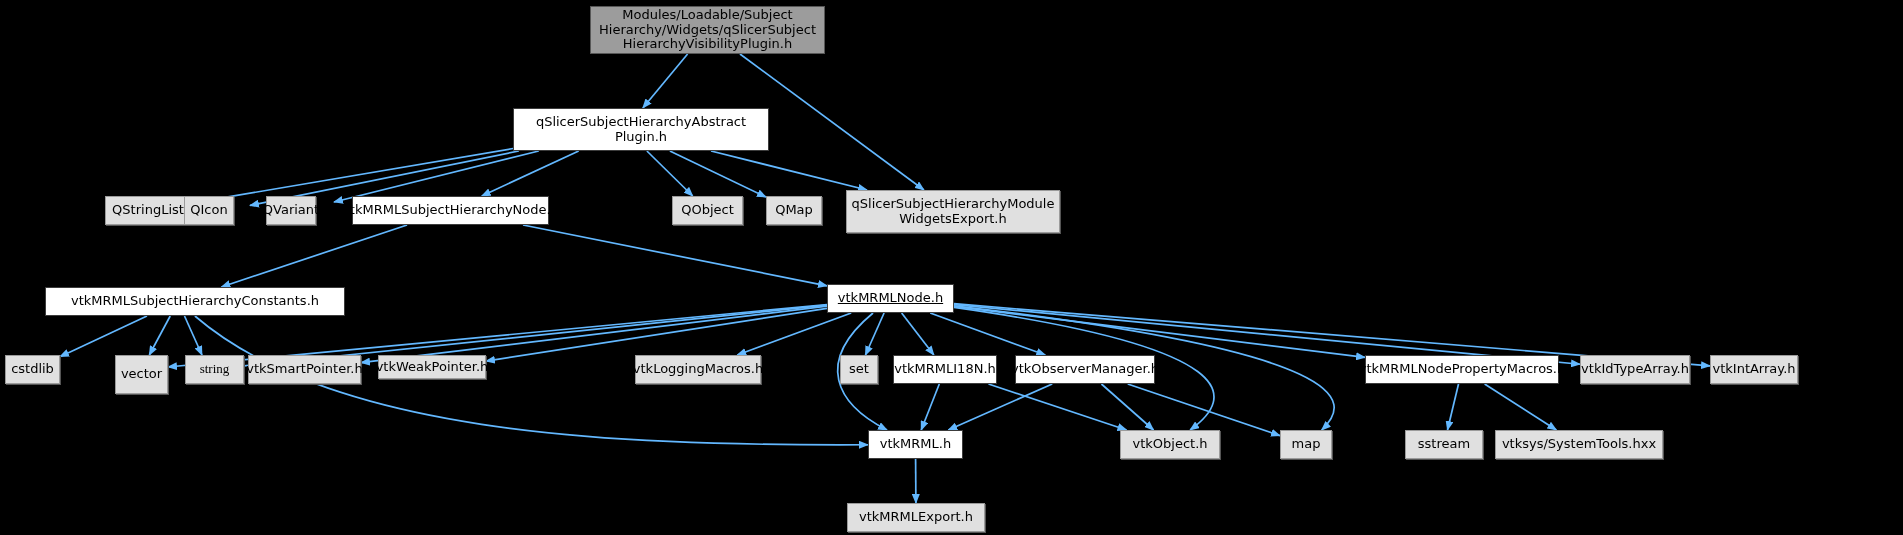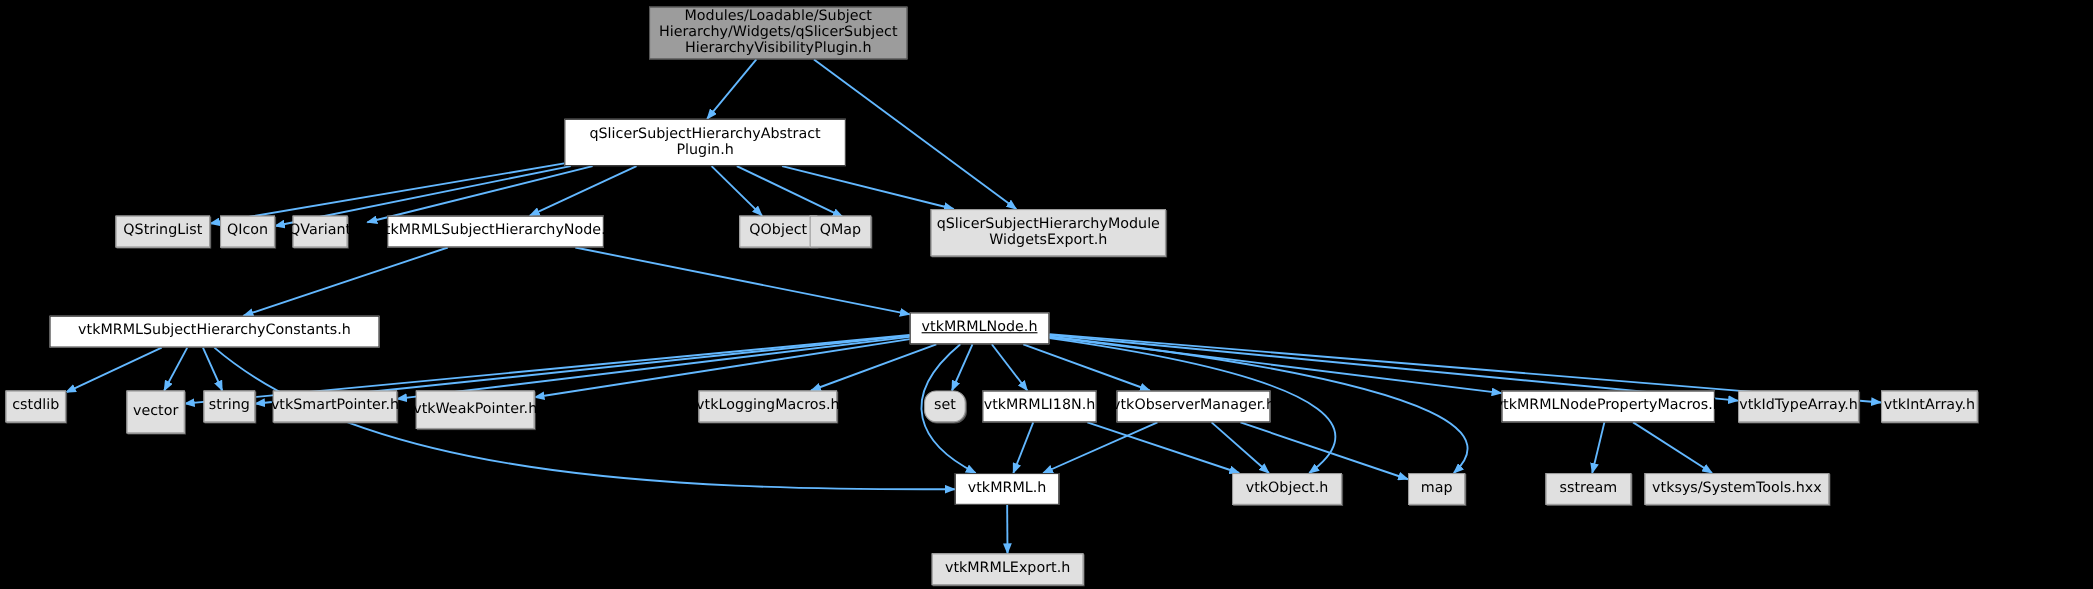--- a/index.html
+++ b/index.html
@@ -64,36 +64,36 @@
         <path d="M915.5993150684932,459 L915.9006849315068,503" fill="none" stroke="#63b8ff" stroke-width="1.7" marker-end="url(#arrow)"></path>
       </g>
   </svg>
   <div id="nodes">
       <div class="node main" style="left: 590px; top: 6px; width: 235px; height: 48px;">Modules/Loadable/Subject
 Hierarchy/Widgets/qSlicerSubject
 HierarchyVisibilityPlugin.h</div>
       <div class="node linked" style="left: 513px; top: 108px; width: 256px; height: 43px;">qSlicerSubjectHierarchyAbstract
 Plugin.h</div>
       <div class="node external" style="left: 105px; top: 196px; width: 86px; height: 29px;">QStringList</div>
-      <div class="node external" style="left: 200px; top: 196px; width: 50px; height: 29px;">QIcon</div>
+      <div class="node external" style="left: 184px; top: 196px; width: 50px; height: 29px;">QIcon</div>
       <div class="node external" style="left: 266px; top: 196px; width: 50px; height: 29px;">QVariant</div>
       <div class="node linked" style="left: 352px; top: 196px; width: 197px; height: 29px;">vtkMRMLSubjectHierarchyNode.h</div>
       <div class="node external" style="left: 672px; top: 196px; width: 71px; height: 29px;">QObject</div>
-      <div class="node external" style="left: 736px; top: 196px; width: 56px; height: 29px;">QMap</div>
+      <div class="node external" style="left: 766px; top: 196px; width: 56px; height: 29px;">QMap</div>
       <div class="node external" style="left: 846px; top: 190px; width: 214px; height: 43px;">qSlicerSubjectHierarchyModule
 WidgetsExport.h</div>
       <div class="node linked" style="left: 45px; top: 287px; width: 300px; height: 29px;">vtkMRMLSubjectHierarchyConstants.h</div>
       <div class="node linked" style="left: 827px; top: 284px; width: 127px; height: 29px; text-decoration: underline;">vtkMRMLNode.h</div>
       <div class="node external" style="left: 5px; top: 355px; width: 55px; height: 29px;">cstdlib</div>
       <div class="node external" style="left: 115px; top: 355px; width: 53px; height: 39px;">vector</div>
-      <div class="node external" style="left: 185px; top: 355px; width: 47px; height: 29px;">string</div>
+      <div class="node external" style="left: 185px; top: 355px; width: 59px; height: 29px; font-family: Liberation Serif, serif;">string</div>
       <div class="node external" style="left: 248px; top: 355px; width: 113px; height: 29px;">vtkSmartPointer.h</div>
-      <div class="node external" style="left: 378px; top: 355px; width: 108px; height: 35px;">vtkWeakPointer.h</div>
+      <div class="node external" style="left: 378px; top: 355px; width: 108px; height: 24px;">vtkWeakPointer.h</div>
       <div class="node external" style="left: 635px; top: 355px; width: 126px; height: 29px;">vtkLoggingMacros.h</div>
-      <div class="node external" style="left: 840px; top: 355px; width: 38px; height: 29px; border-radius: 11px;">set</div>
+      <div class="node external" style="left: 840px; top: 355px; width: 38px; height: 29px;">set</div>
       <div class="node linked" style="left: 893px; top: 355px; width: 104px; height: 29px;">vtkMRMLI18N.h</div>
       <div class="node linked" style="left: 1015px; top: 355px; width: 140px; height: 29px;">vtkObserverManager.h</div>
       <div class="node linked" style="left: 1365px; top: 355px; width: 194px; height: 29px;">vtkMRMLNodePropertyMacros.h</div>
       <div class="node external" style="left: 1580px; top: 355px; width: 110px; height: 29px;">vtkIdTypeArray.h</div>
       <div class="node external" style="left: 1710px; top: 355px; width: 88px; height: 29px;">vtkIntArray.h</div>
       <div class="node linked" style="left: 868px; top: 430px; width: 95px; height: 29px;">vtkMRML.h</div>
       <div class="node external" style="left: 1120px; top: 430px; width: 100px; height: 29px;">vtkObject.h</div>
       <div class="node external" style="left: 1280px; top: 430px; width: 52px; height: 29px;">map</div>
       <div class="node external" style="left: 1405px; top: 430px; width: 78px; height: 29px;">sstream</div>
       <div class="node external" style="left: 1495px; top: 430px; width: 168px; height: 29px;">vtksys/SystemTools.hxx</div>

